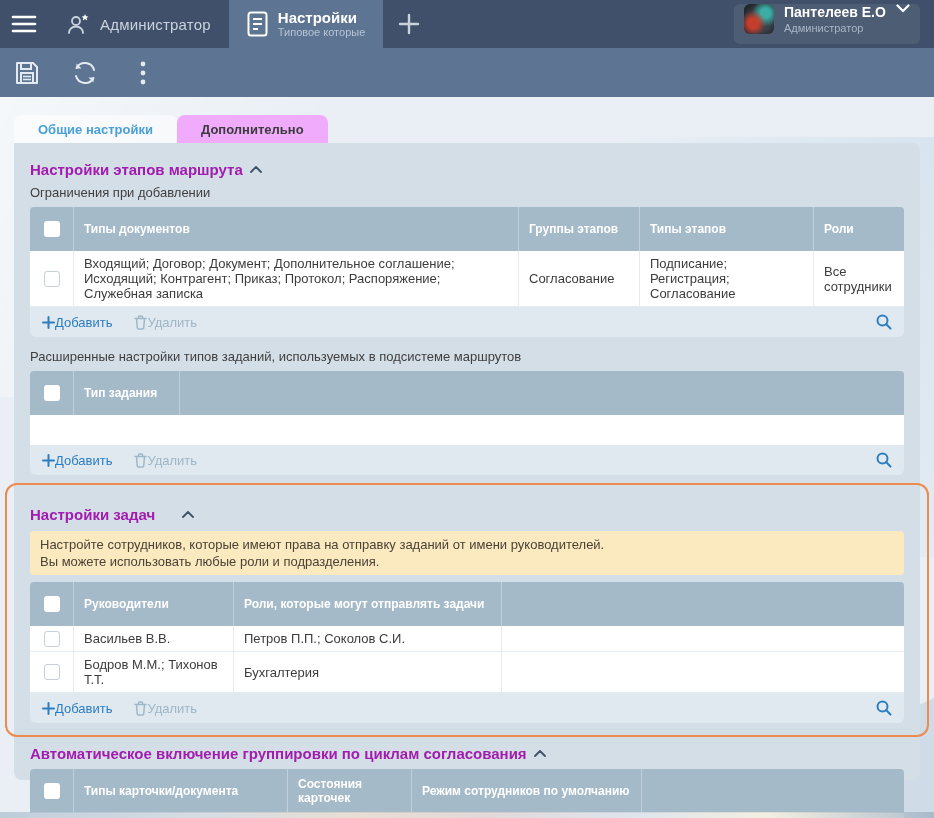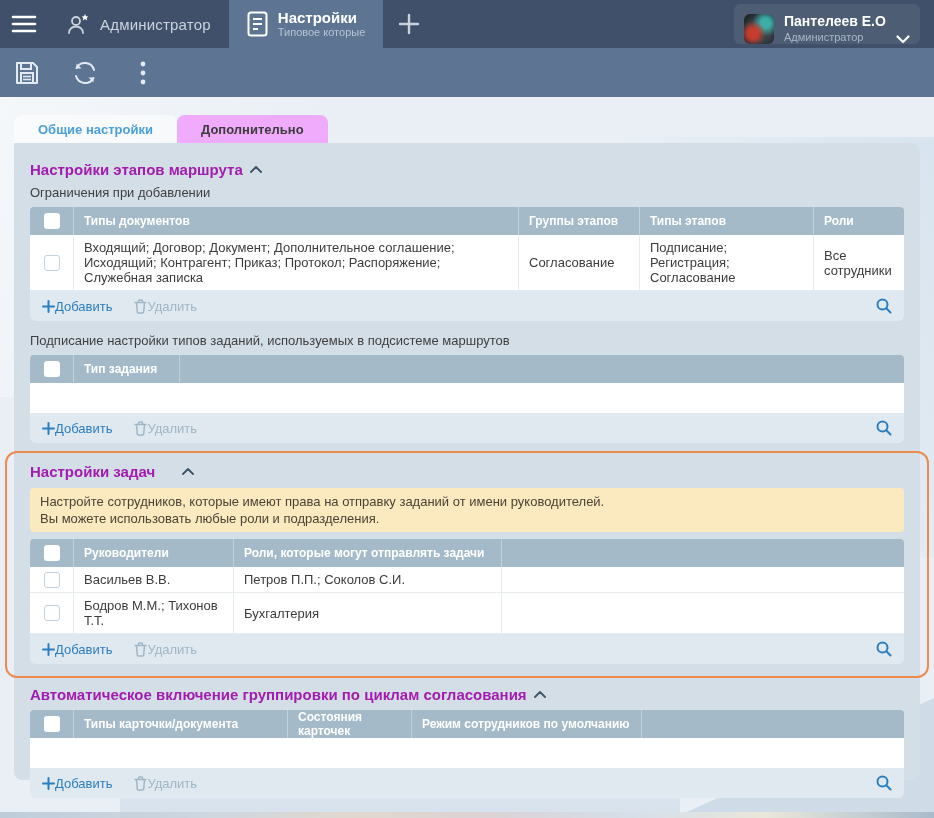--- a/index.html
+++ b/index.html
@@ -21,21 +21,21 @@
   .burger { width:48px; display:flex; align-items:center; justify-content:center; cursor:pointer; }
   .app-tab { display:flex; align-items:center; gap:10px; padding:0 18px; cursor:pointer; }
   .app-tab .t-label { color:#c9d3de; font-size:15px; font-weight:500; letter-spacing:.2px; }
   .app-tab.active { background:#5d7493; }
   .app-tab.active .t-main { color:#ffffff; font-size:15px; font-weight:bold; line-height:17px; }
   .app-tab.active .t-sub { color:#b7c4d3; font-size:11px; line-height:13px; }
   .newtab { width:52px; display:flex; align-items:center; justify-content:center; cursor:pointer; }
   .user-chip {
     position:absolute; right:14px; top:4px; height:40px; width:186px;
     background:#4d5d74; border-radius:6px;
-    display:flex; align-items:flex-end; cursor:pointer;
+    display:flex; align-items:flex-start; cursor:pointer;
   }
   .avatar {
     width:30px; height:30px; margin-left:10px; border-radius:6px;
     background:
       radial-gradient(circle at 30% 65%, rgba(220,60,40,.85) 0 18%, transparent 45%),
       radial-gradient(circle at 72% 30%, rgba(60,200,190,.8) 0 16%, transparent 45%),
       radial-gradient(circle at 55% 55%, #3a4148 0 45%, #14181c 100%);
   }
   .user-texts { margin-left:10px; }
   .user-name { color:#ffffff; font-size:14px; font-weight:bold; line-height:17px; }
@@ -71,21 +71,21 @@
   .panel {
     position:absolute; left:14px; top:46px; width:906px; height:637px;
     background:#d4dee7; border-radius:0 8px 8px 8px;
   }
   .sec { padding:0 16px; }
   .sec-title { font-size:15px; font-weight:bold; color:#a21caf; display:flex; align-items:center; gap:7px; }
   .sec-sub { font-size:13px; color:#3f3f3f; margin-top:7px; }
   
   .tbl { margin-top:7px; border-radius:4px 4px 6px 6px; overflow:hidden; box-shadow:0 0 0 0 transparent; }
   .trow { display:flex; align-items:stretch; }
-  .thead { background:#a5bac8; height:28px; }
+  .thead { background:#a5bac8; height:44px; }
   .thead .cell { color:#ffffff; font-size:12px; font-weight:bold; display:flex; align-items:center; border-right:1px solid #c2d0da; }
   .thead .cell:last-child { border-right:none; }
   .cell { padding:0 10px; }
   .cb-cell { flex:0 0 44px; display:flex; align-items:center; justify-content:center; border-right:1px solid #c2d0da; }
   .tbody-row { background:#ffffff; border-bottom:1px solid #e6ebef; }
   .tbody-row .cell { font-size:13px; color:#3c3c3c; display:flex; align-items:center; border-right:1px solid #e6ebef; padding-top:5px; padding-bottom:5px; }
   .tbody-row .cell:last-child { border-right:none; }
   .tbody-row .cb-cell { border-right:1px solid #e6ebef; }
   .empty-row { background:#ffffff; height:30px; }
   .cb { width:16px; height:16px; border-radius:3px; background:#ffffff; cursor:pointer; }
@@ -100,21 +100,21 @@
   .t2 .c1 { flex:0 0 106px; } .t2 .cfill { flex:1 1 auto; border-right:none; }
   .t3 .c1 { flex:0 0 160px; } .t3 .c2 { flex:0 0 268px; } .t3 .cfill { flex:1 1 auto; border-right:none; }
   .t4 .c1 { flex:0 0 214px; } .t4 .c2 { flex:0 0 124px; } .t4 .c3 { flex:0 0 230px; } .t4 .cfill { flex:1 1 auto; border-right:none; }
   
   .mt18 { margin-top:18px; } .mt12 { margin-top:12px; }
   
   .highlight {
     margin:8px -9px 8px; border:2px solid #ed8a4f; border-radius:12px;
     padding:10px 23px 12px;
   }
-  .highlight .sec-title { margin-top:0;gap:27px; }
+  .highlight .sec-title { margin-top:11px;gap:27px; }
   .notice {
     margin-top:8px; background:#fbe9c0; border-radius:4px; padding:5px 10px;
     font-size:13px; color:#4a4336; line-height:17px;
   }
   svg { display:block; }
 </style>
 </head>
 <body>
 
 <div class="topbar">
@@ -257,21 +257,21 @@
           </div>
           <div class="search-btn">
             <svg width="16" height="16" viewBox="0 0 16 16">
                 <circle cx="6.5" cy="6.5" r="5" fill="none" stroke="#2b7ec0" stroke-width="2"></circle>
                 <line x1="10.3" y1="10.3" x2="14.5" y2="14.5" stroke="#2b7ec0" stroke-width="2" stroke-linecap="round"></line>
               </svg>
           </div>
         </div>
       </div>
 
-      <div class="sec-sub mt12">Подписание настройки типов заданий, используемых в подсистеме маршрутов</div>
+      <div class="sec-sub mt12">Расширенные настройки типов заданий, используемых в подсистеме маршрутов</div>
 
       <div class="tbl t2">
         <div class="trow thead">
           <div class="cb-cell">
               <div class="cb"></div>
             </div>
           <div class="cell c1">Тип задания</div>
           <div class="cell cfill"></div>
         </div>
         <div class="empty-row"></div>

